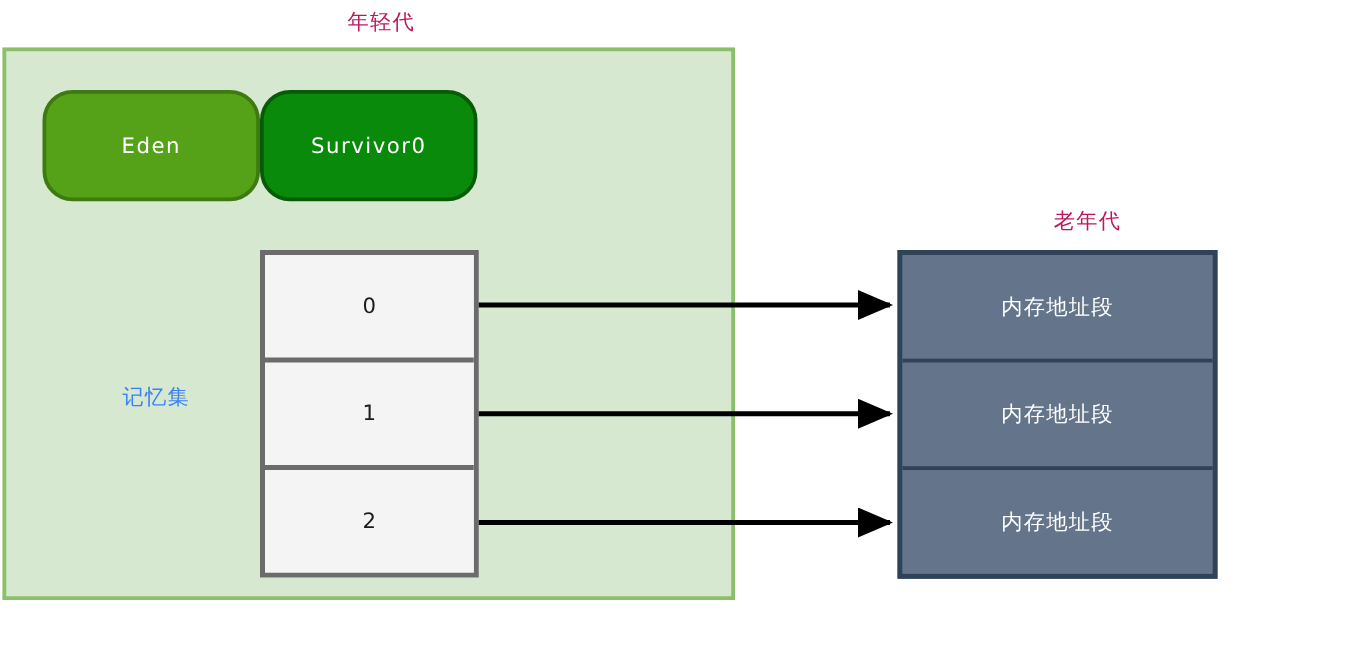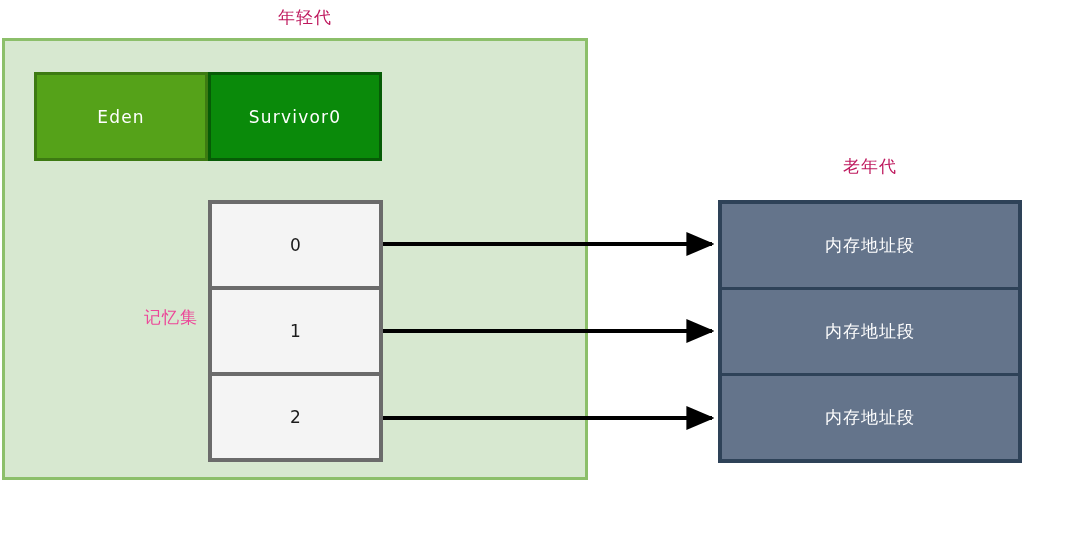--- a/index.html
+++ b/index.html
@@ -21,21 +21,21 @@
   
   .diagram-title {
     position: absolute;
     font-size: 17px;
     color: #be185d;
     text-align: center;
     letter-spacing: 1px;
     white-space: nowrap;
   }
   #young-gen-title { left: 205px; top: 6px; width: 200px; }
-  #old-gen-title   { left: 770px; top: 155px; width: 200px; }
+  #old-gen-title   { left: 770px; top: 165px; width: 200px; }
 
   
   #young-gen-container {
     position: absolute;
     left: 2px;
     top: 38px;
     width: 586px;
     height: 442px;
     background: #d7e8d0;
     border: 3px solid #8cbf6a;
@@ -54,42 +54,43 @@
   }
   .heap-region {
     display: flex;
     align-items: center;
     justify-content: center;
     color: #ffffff;
     font-size: 17px;
     letter-spacing: 1.2px;
     box-sizing: border-box;
     font-family: "DejaVu Sans", sans-serif;
+    border-radius: 24px;
   }
   .region-eden {
     width: 174px;
     background: #55a219;
     border: 3px solid #3d7a12;
   }
   .region-survivor {
     background: #0a8a0a;
     border: 3px solid #065c06;
   }
   #region-survivor0 { width: 174px; }
   #region-survivor1 { width: 173px; }
 
   
   #remembered-set-label {
     position: absolute;
     left: 98px;
     top: 306px;
     width: 100px;
-    text-align: right;
-    font-size: 17px;
-    color: #ec4899;
+    text-align: left;
+    font-size: 17px;
+    color: #3b82f6;
     letter-spacing: 1px;
     white-space: nowrap;
   }
 
   
   #remembered-set-table {
     position: absolute;
     left: 208px;
     top: 200px;
     width: 175px;
@@ -113,21 +114,21 @@
   }
   .rs-cell + .rs-cell {
     border-top: 4px solid #6b6b6b;
   }
 
   
   #old-gen-container {
     position: absolute;
     left: 718px;
     top: 200px;
-    width: 304px;
+    width: 256px;
     height: 263px;
     background: #5b6b80;
     border: 4px solid #2e4258;
     box-sizing: border-box;
     display: flex;
     flex-direction: column;
   }
   .old-gen-segment {
     flex: 1 1 0;
     display: flex;

